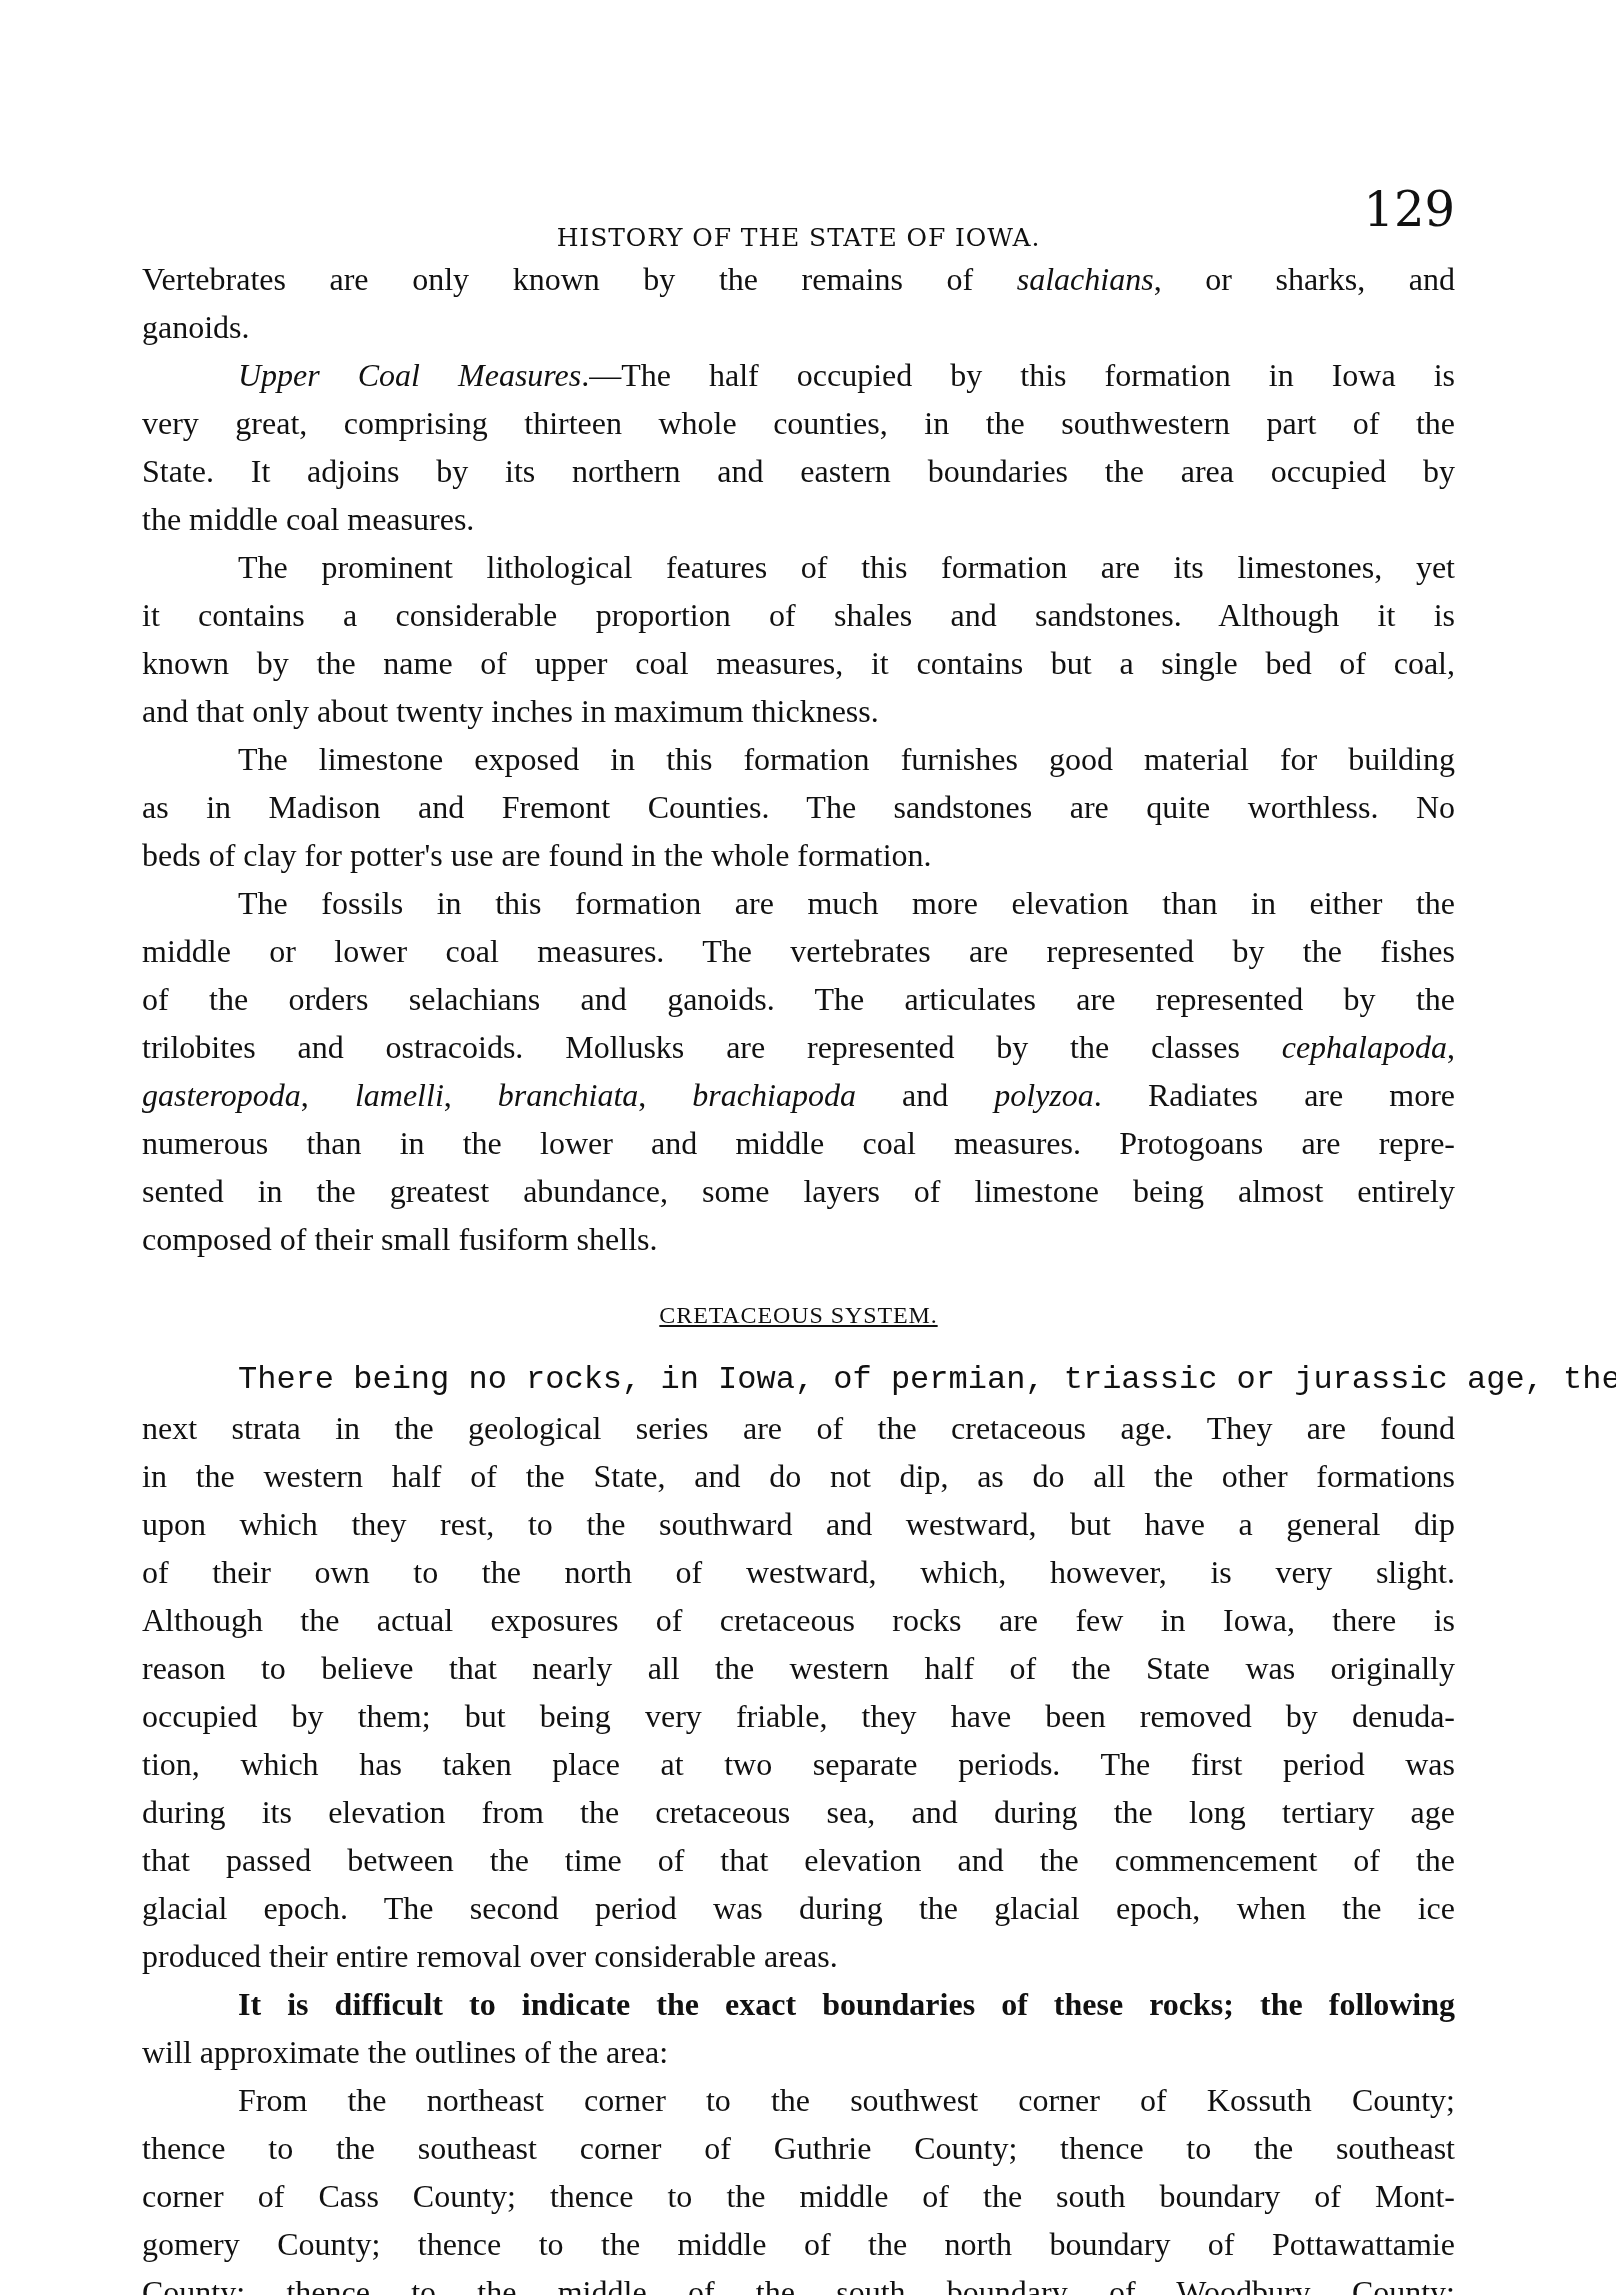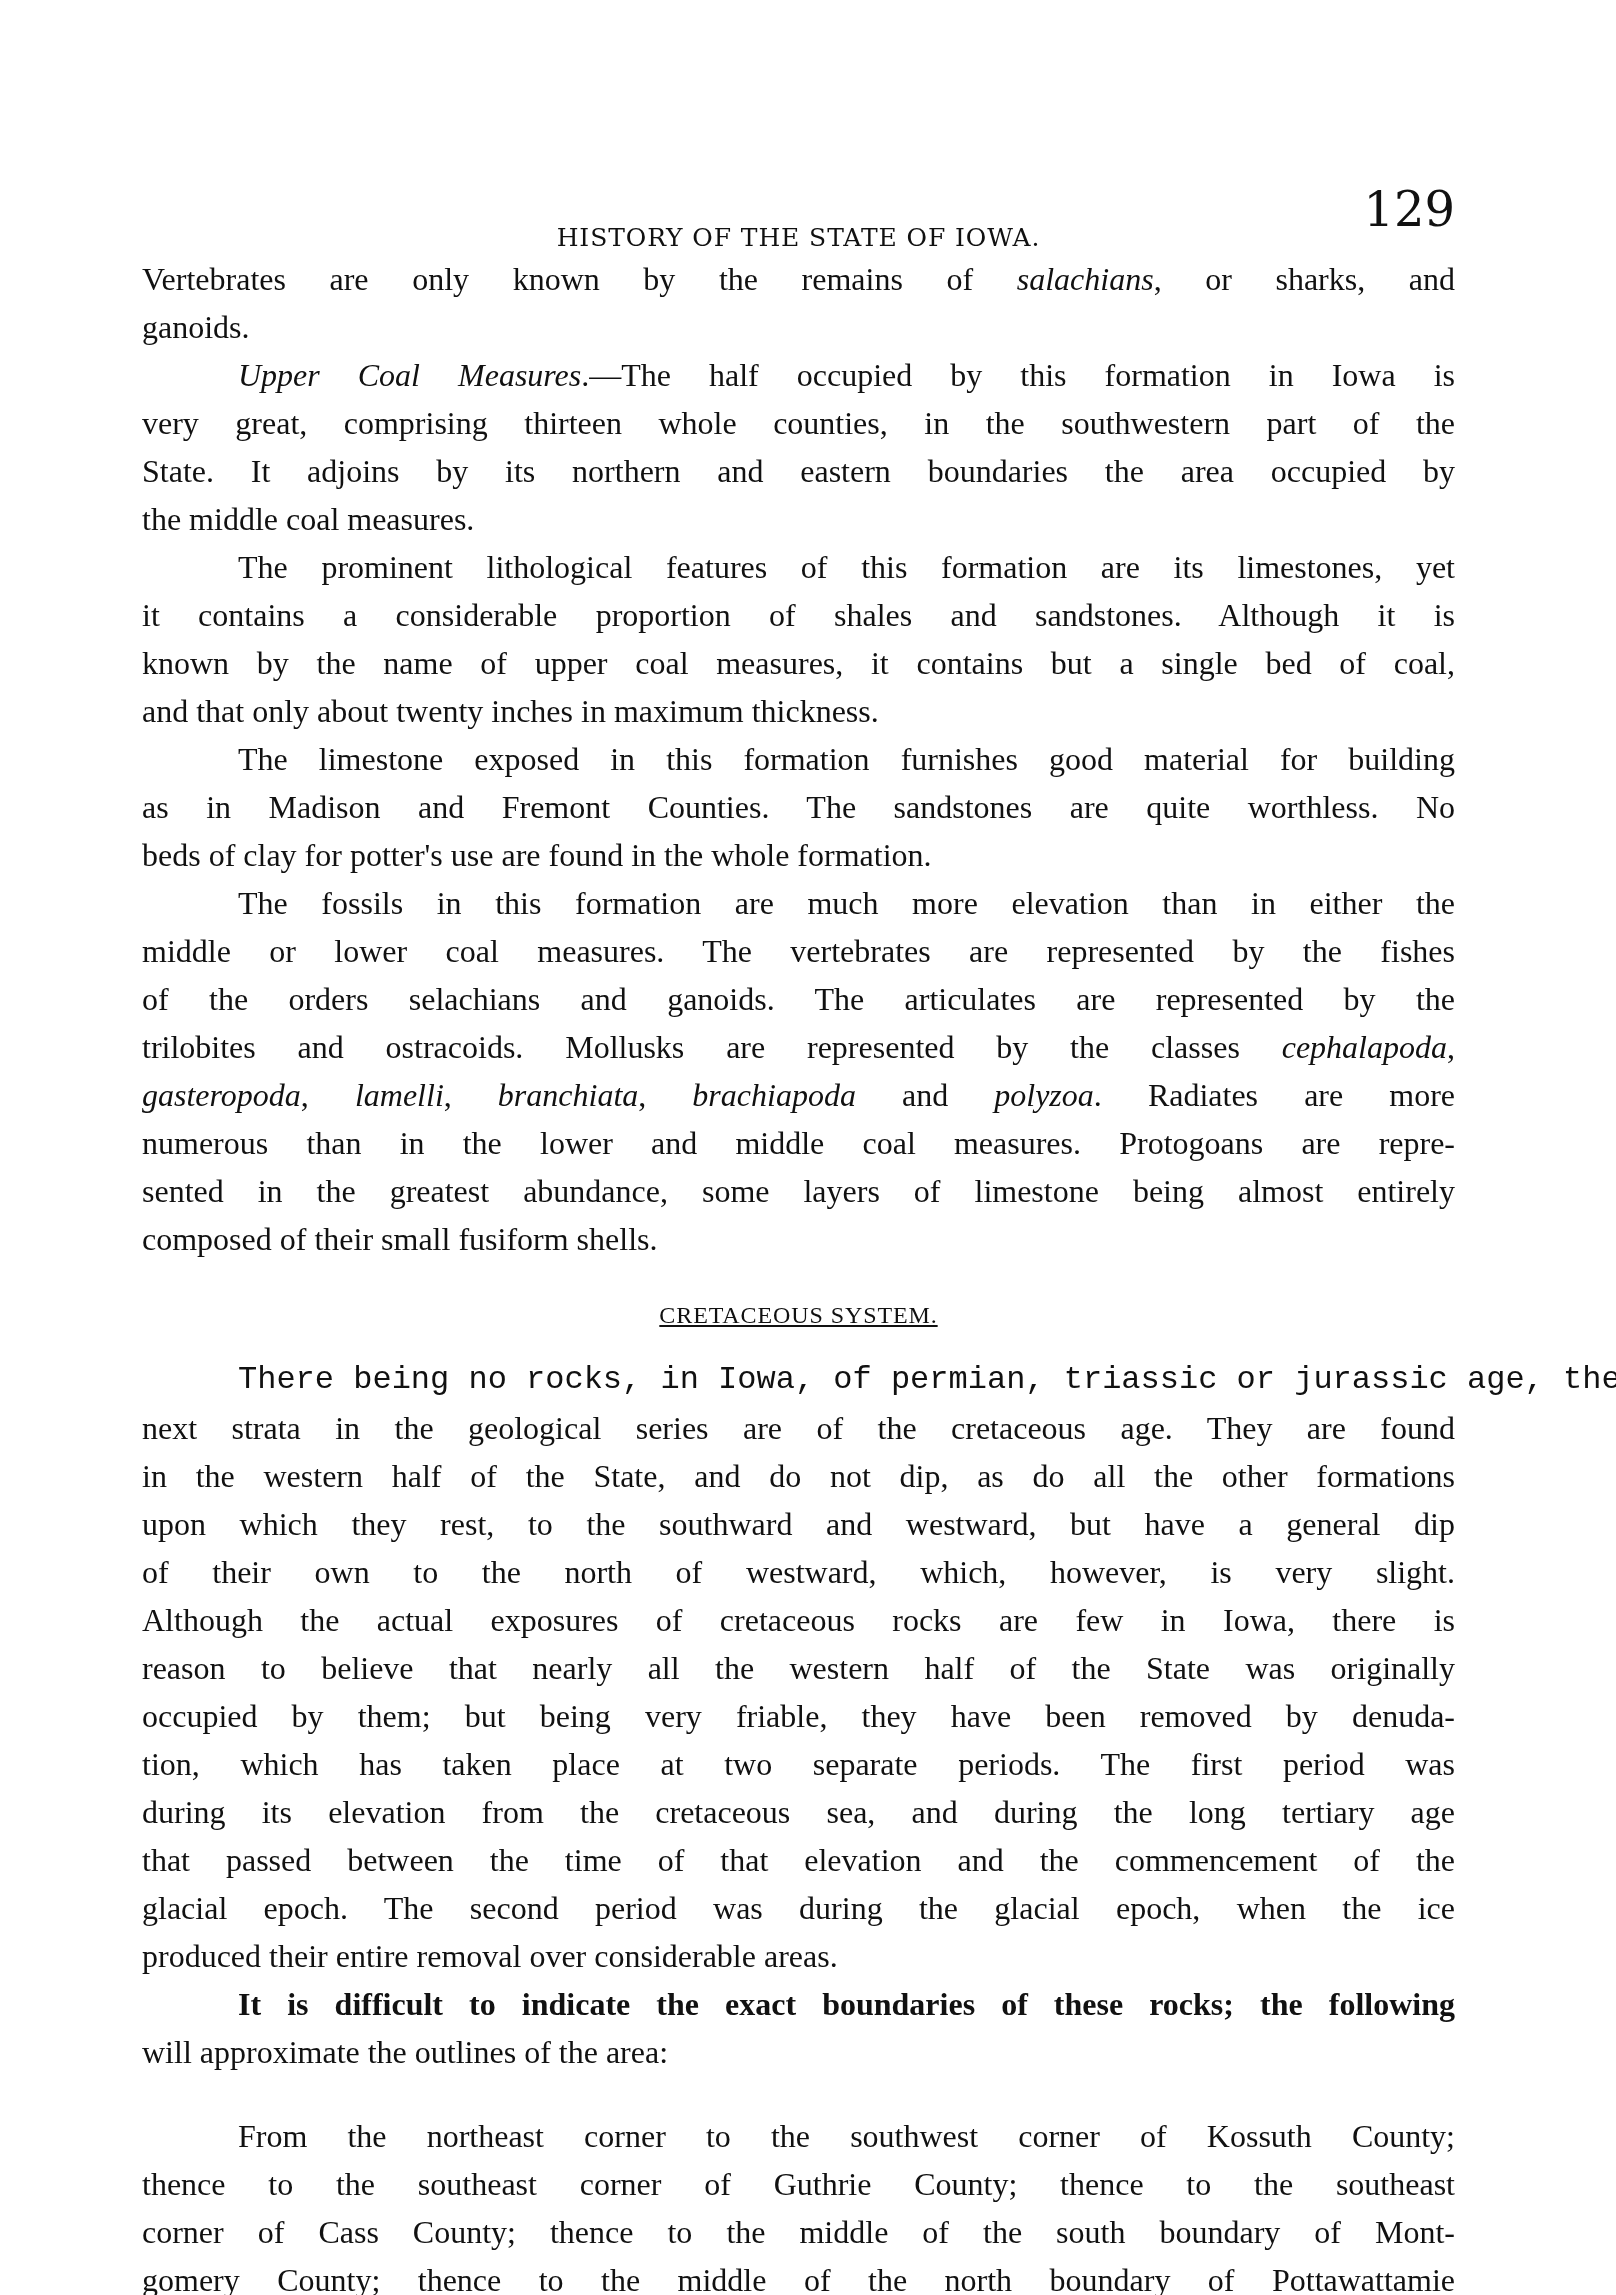--- a/index.html
+++ b/index.html
@@ -90,21 +90,21 @@
           <span class="line"><span>during its elevation from the cretaceous sea, and during the long tertiary age</span></span>
           <span class="line"><span>that passed between the time of that elevation and the commencement of the</span></span>
           <span class="line"><span>glacial epoch.  The second period was during the glacial epoch, when the ice</span></span>
           <span class="line last"><span>produced their entire removal over considerable areas.</span></span>
         </p>
         <p>
           <span class="line" style="padding-left: 96px; font-weight: bold;"><span>It is difficult to indicate the exact boundaries of these rocks; the following</span></span>
           <span class="line last"><span>will approximate the outlines of the area:</span></span>
         </p>
         <p>
-          <span class="line" style="padding-left: 96px; margin-top: 36px;"><span>From the northeast corner to the southwest corner of Kossuth County;</span></span>
+          <span class="line" style="padding-left: 96px;"><span>From the northeast corner to the southwest corner of Kossuth County;</span></span>
           <span class="line"><span>thence to the southeast corner of Guthrie County; thence to the southeast</span></span>
           <span class="line"><span>corner of Cass County; thence to the middle of the south boundary of Mont-</span></span>
           <span class="line"><span>gomery County; thence to the middle of the north boundary of Pottawattamie</span></span>
           <span class="line"><span>County; thence to the middle of the south boundary of Woodbury County;</span></span>
         </p>
       </div>
   </div>
 </div>
 
 

